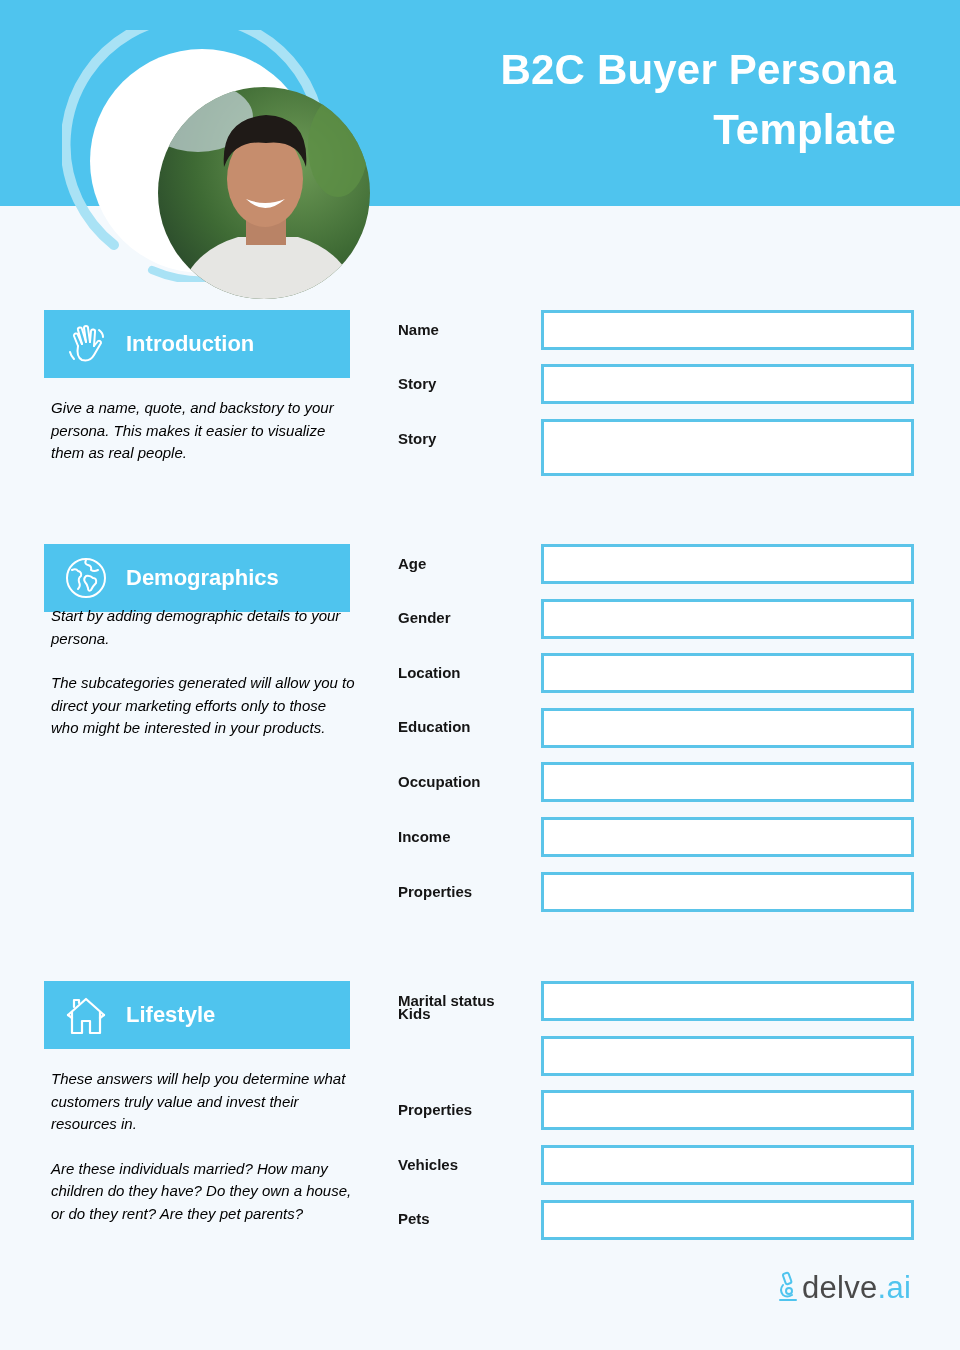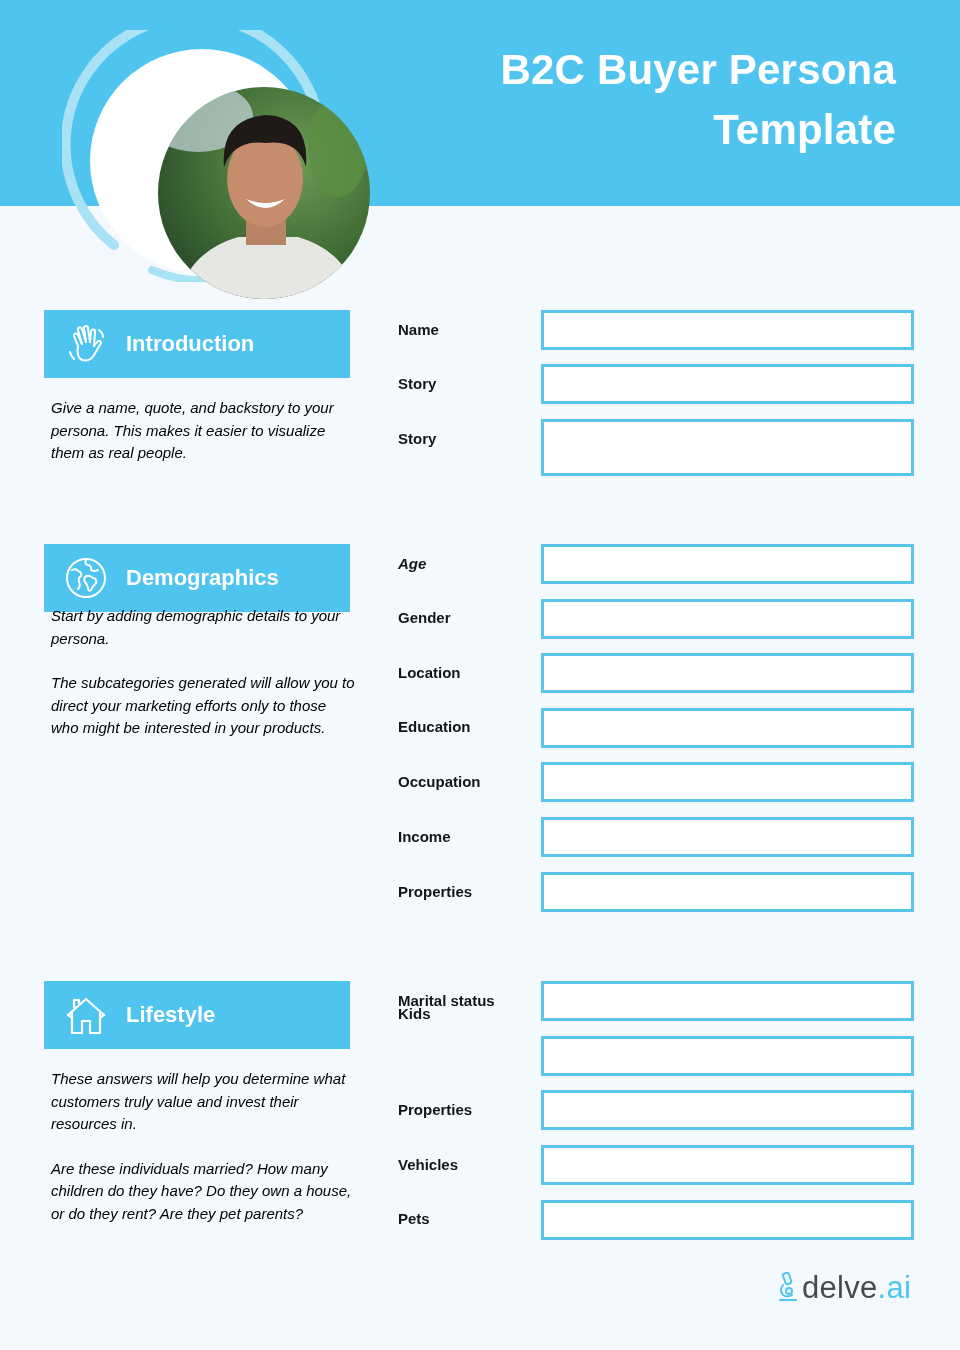--- a/index.html
+++ b/index.html
@@ -99,21 +99,21 @@
       <path d="M22 20 Q26 19 29 22 Q33 22 32 27 Q29 30 27 34 Q24 36 24 32 Q23 28 21 26 Q19 23 22 20"></path>
     </svg>
   </div>
   <span class="label">Demographics</span>
 </div>
 <div class="desc" style="top:605px;">
   <p>Start by adding demographic details to your persona.</p>
   <p>The subcategories generated will allow you to direct your marketing efforts only to those who might be interested in your products.</p>
 </div>
 
-<span class="field-label" style="top:555px;font-style:italic;">Age</span>
+<span class="field-label" style="top:555px;">Age</span>
 <div class="field-box" style="top:544px;"></div>
 <span class="field-label" style="top:609px;">Gender</span>
 <div class="field-box" style="top:599px;"></div>
 <span class="field-label" style="top:664px;">Location</span>
 <div class="field-box" style="top:653px;"></div>
 <span class="field-label" style="top:718px;">Education</span>
 <div class="field-box" style="top:708px;"></div>
 <span class="field-label" style="top:773px;">Occupation</span>
 <div class="field-box" style="top:762px;"></div>
 <span class="field-label" style="top:828px;">Income</span>

